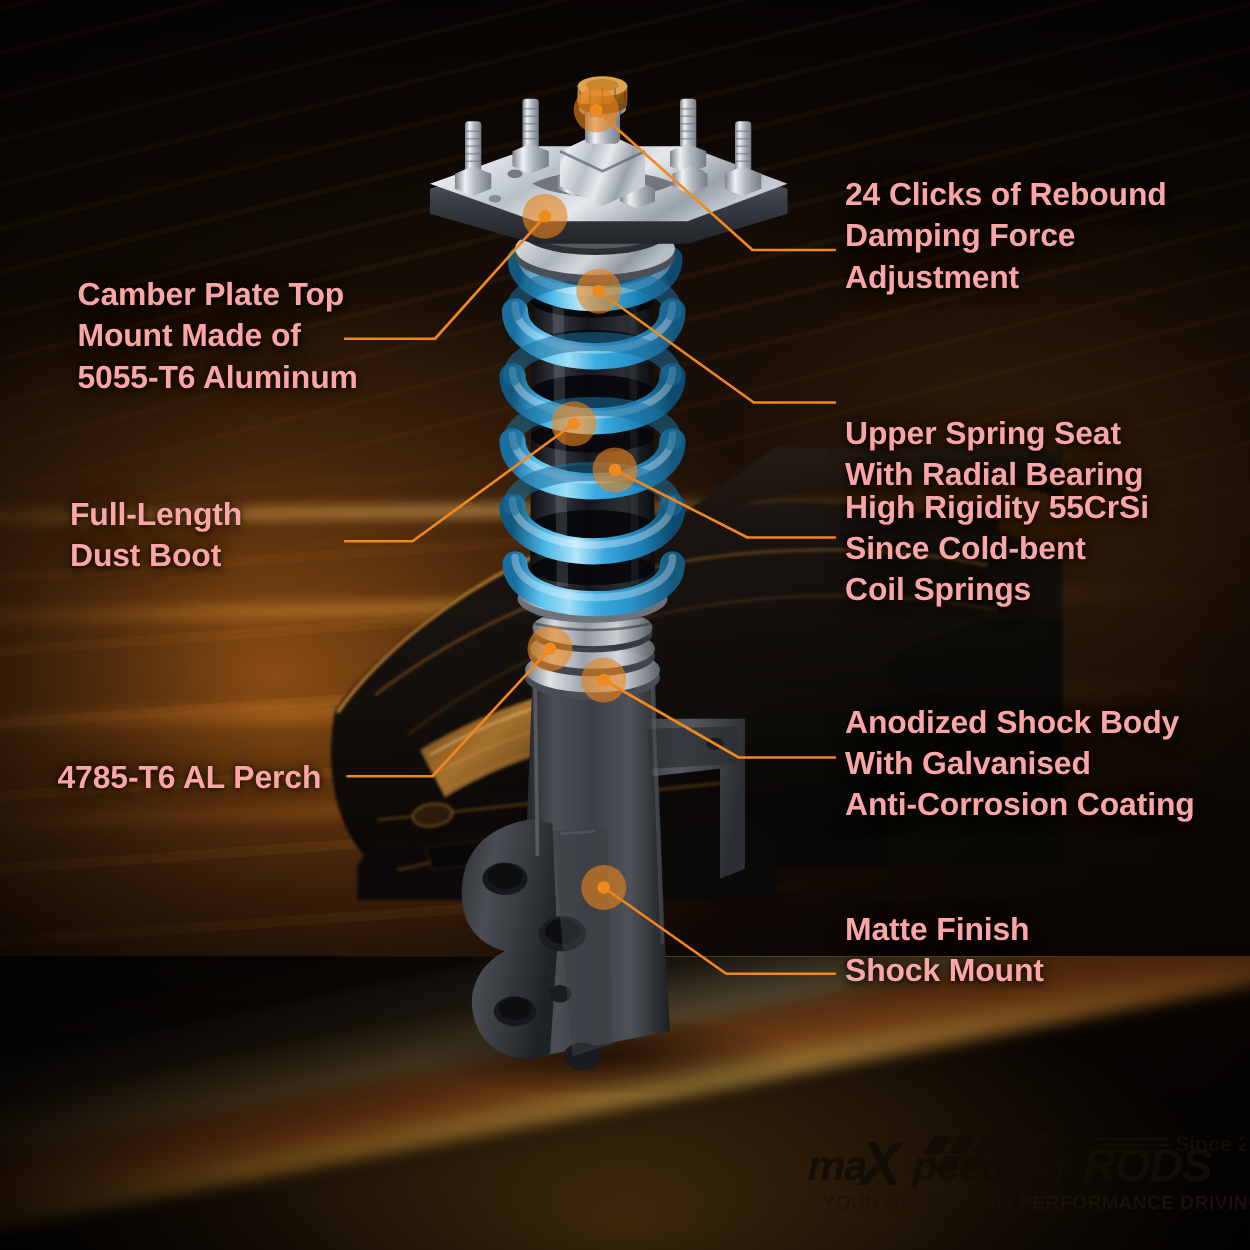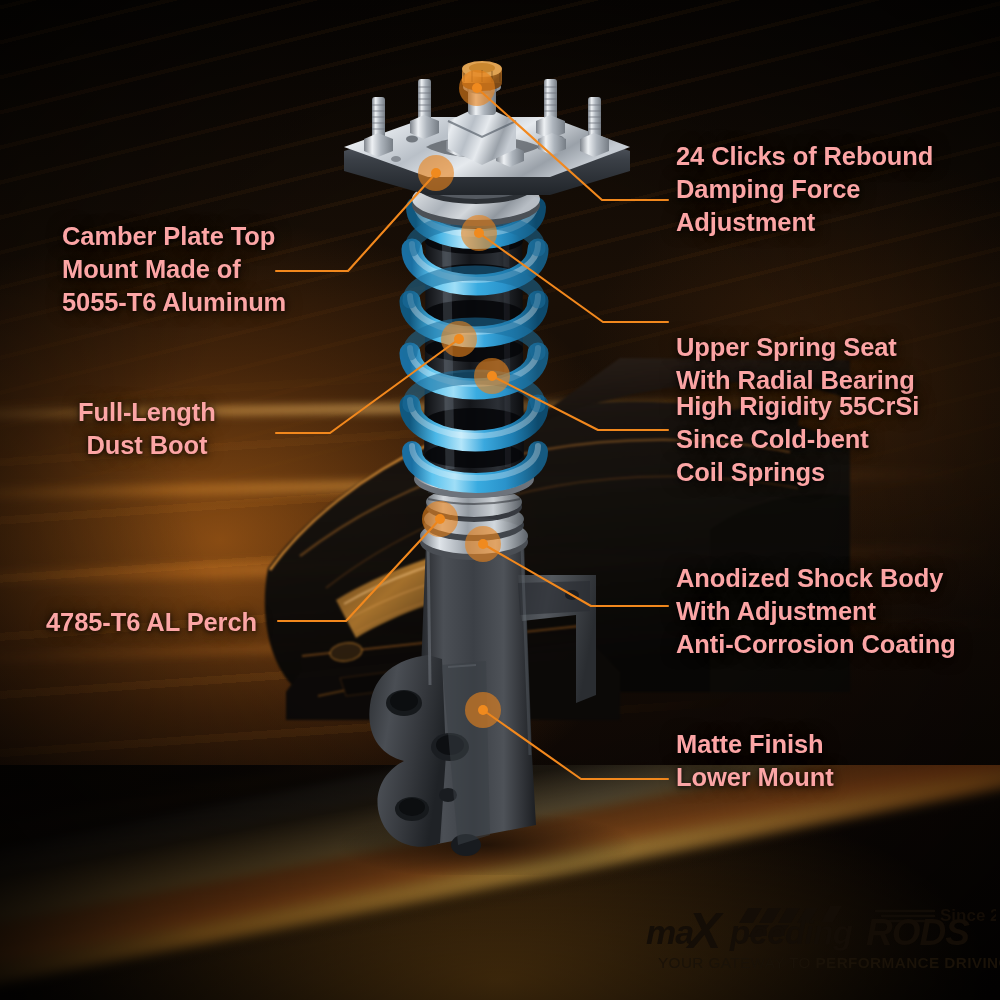--- a/index.html
+++ b/index.html
@@ -529,31 +529,31 @@
 
   <div id="labels">
       <div class="label right" style="left: 676px; top: 140px;">24 Clicks of Rebound
 Damping Force
 Adjustment</div>
       <div class="label left" style="left: 62px; top: 220px;">Camber Plate Top
 Mount Made of
 5055-T6 Aluminum</div>
       <div class="label right" style="left: 676px; top: 295px; margin-top: 36px;">Upper Spring Seat
 With Radial Bearing</div>
-      <div class="label left" style="left: 78px; top: 396px; text-align: center;">Full-Length
+      <div class="label left" style="left: 56px; top: 396px;">Full-Length
 Dust Boot</div>
       <div class="label right" style="left: 676px; top: 390px;">High Rigidity 55CrSi
 Since Cold-bent
 Coil Springs</div>
       <div class="label left" style="left: 46px; top: 606px;">4785-T6 AL Perch</div>
       <div class="label right" style="left: 676px; top: 562px;">Anodized Shock Body
-With Adjustment
+With Galvanised
 Anti-Corrosion Coating</div>
       <div class="label right" style="left: 676px; top: 728px;">Matte Finish
-Lower Mount</div>
+Shock Mount</div>
     </div>
 
   <div id="logo">
     <svg viewBox="0 0 352 52" width="352" height="52" xmlns="http://www.w3.org/2000/svg">
 
       <g stroke="#120c06" stroke-width="2.6" stroke-linecap="round">
         <path d="M232 9  H290"></path>
         <path d="M238 14 H290"></path>
         <path d="M245 19 H290"></path>
       </g>

